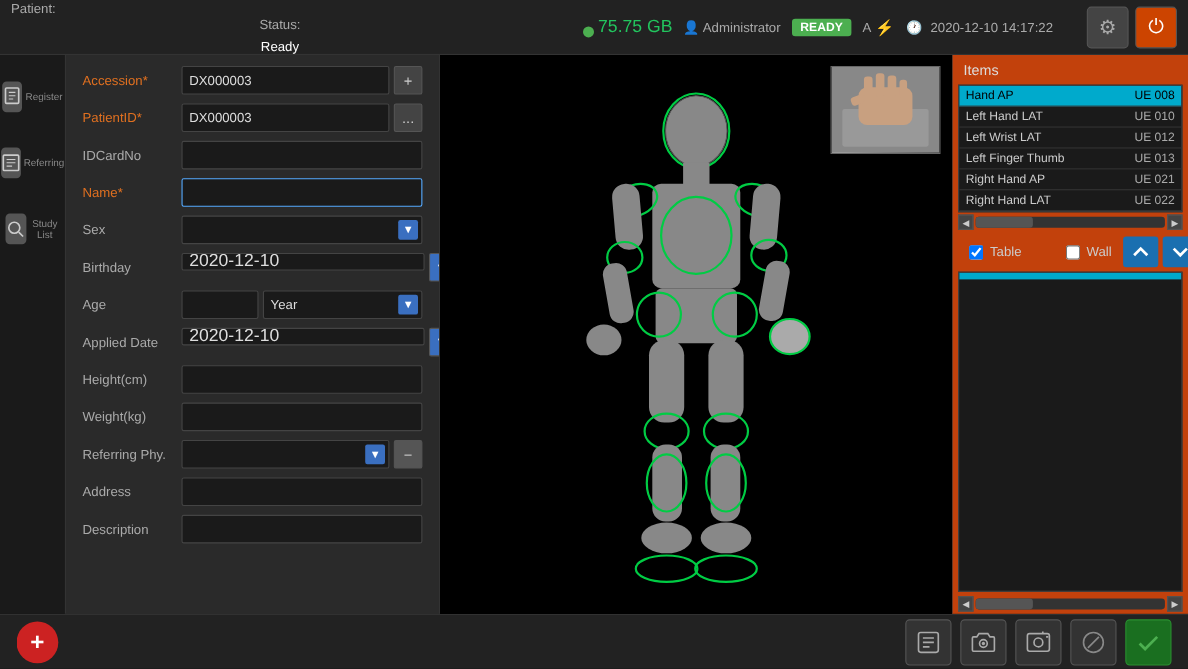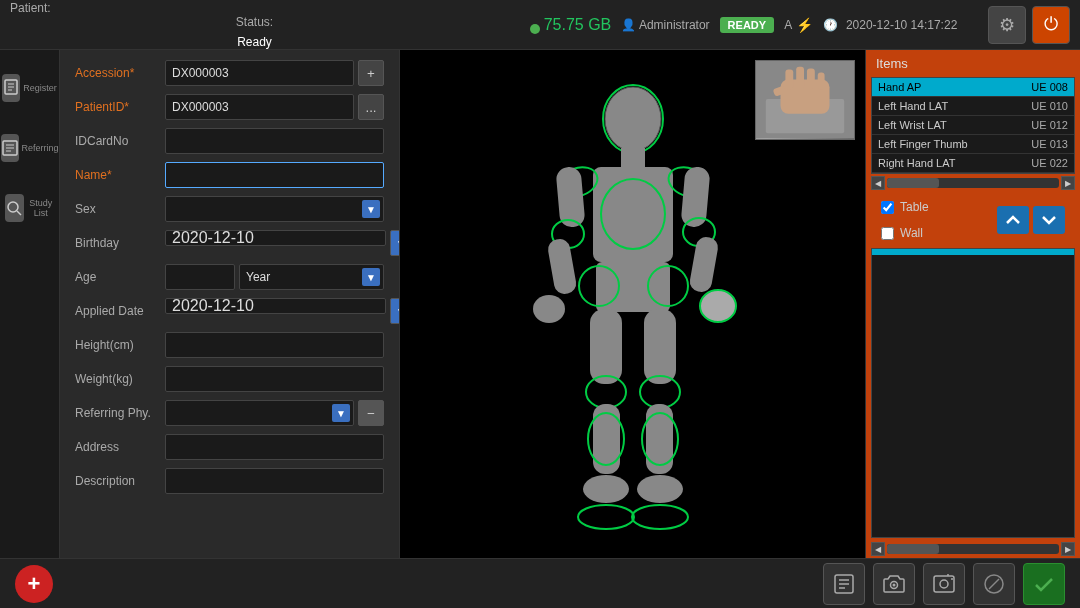--- a/index.html
+++ b/index.html
@@ -748,36 +748,40 @@
         </div>
         <div class="item-row">
           <span class="item-name">Left Wrist LAT</span>
           <span class="item-code">UE 012</span>
         </div>
         <div class="item-row">
           <span class="item-name">Left Finger Thumb</span>
           <span class="item-code">UE 013</span>
         </div>
         <div class="item-row">
+          <span class="item-name">Right Hand AP</span>
+          <span class="item-code">UE 021</span>
+        </div>
+        <div class="item-row">
           <span class="item-name">Right Hand LAT</span>
           <span class="item-code">UE 022</span>
         </div>
       </div>
     </div>
 
     <div class="horiz-scroll">
       <div class="horiz-scroll-btn">◀</div>
       <div class="horiz-scroll-track">
         <div class="horiz-scroll-thumb"></div>
       </div>
       <div class="horiz-scroll-btn">▶</div>
     </div>
 
     <div style="display:flex;align-items:center;padding:4px 5px;">
-      <div style="display:flex;flex-direction:column;gap:4px;">
+      <div style="display:flex;flex-direction:row;gap:20px;">
         <div class="checkbox-row">
           <input type="checkbox" checked="" style="">
           <span class="checkbox-label">Table</span>
         </div>
         <div class="checkbox-row">
           <input type="checkbox" style="">
           <span class="checkbox-label">Wall</span>
         </div>
       </div>
       <div class="up-down-btns">

